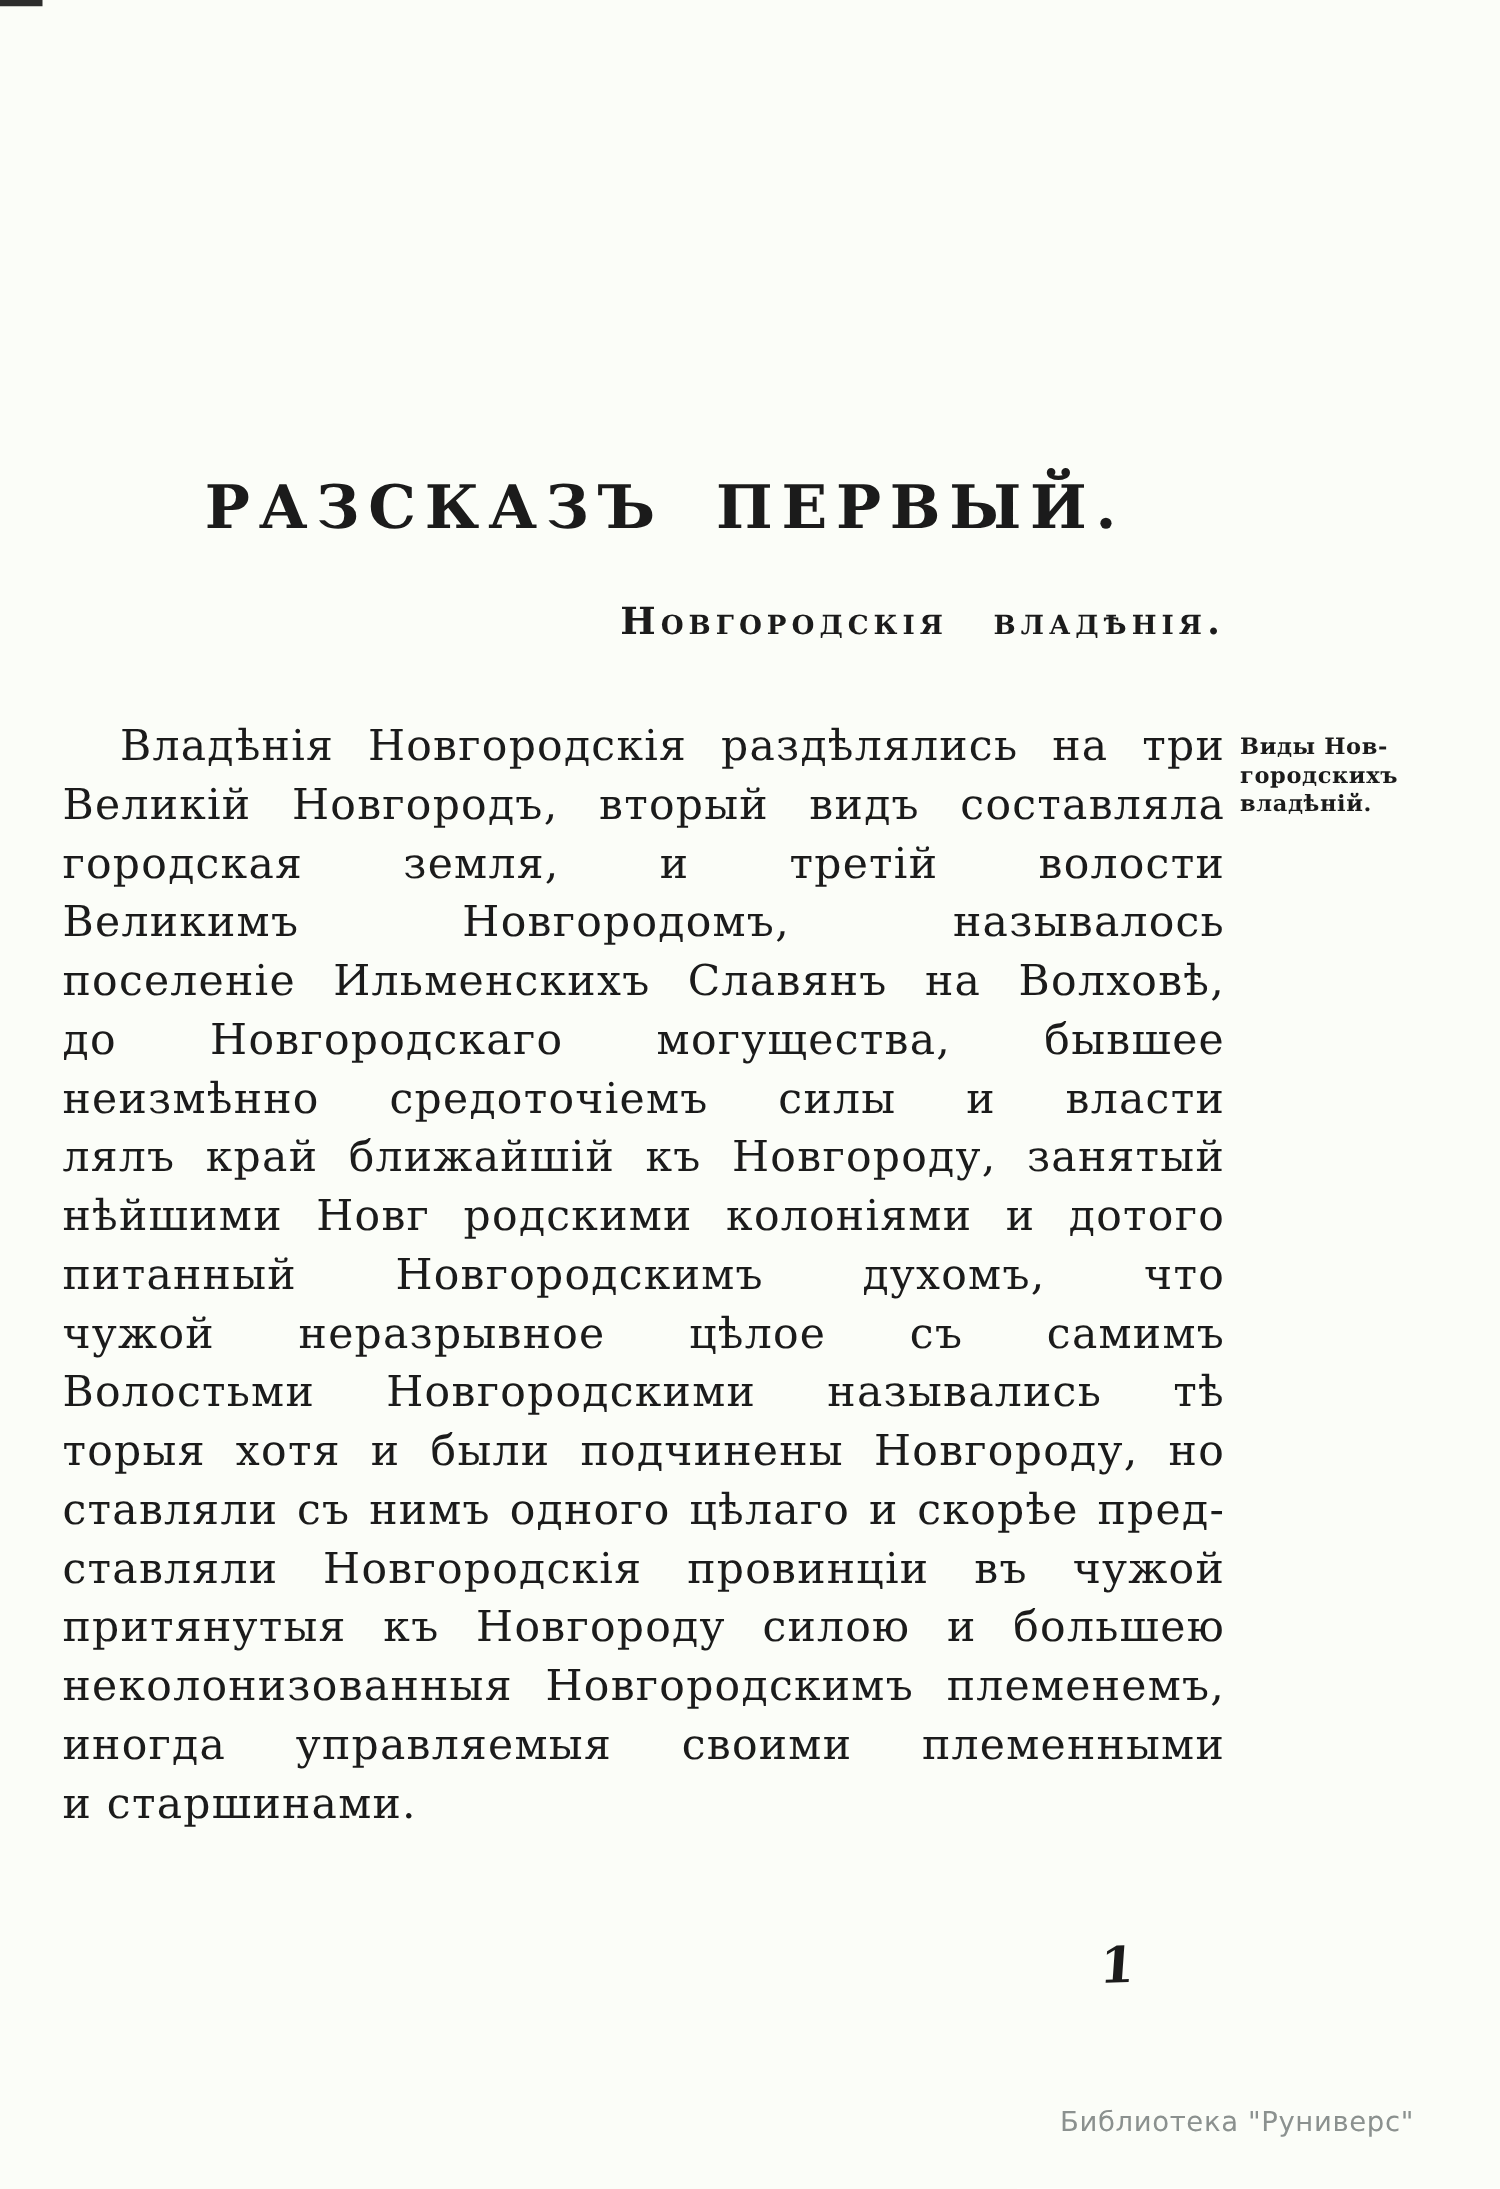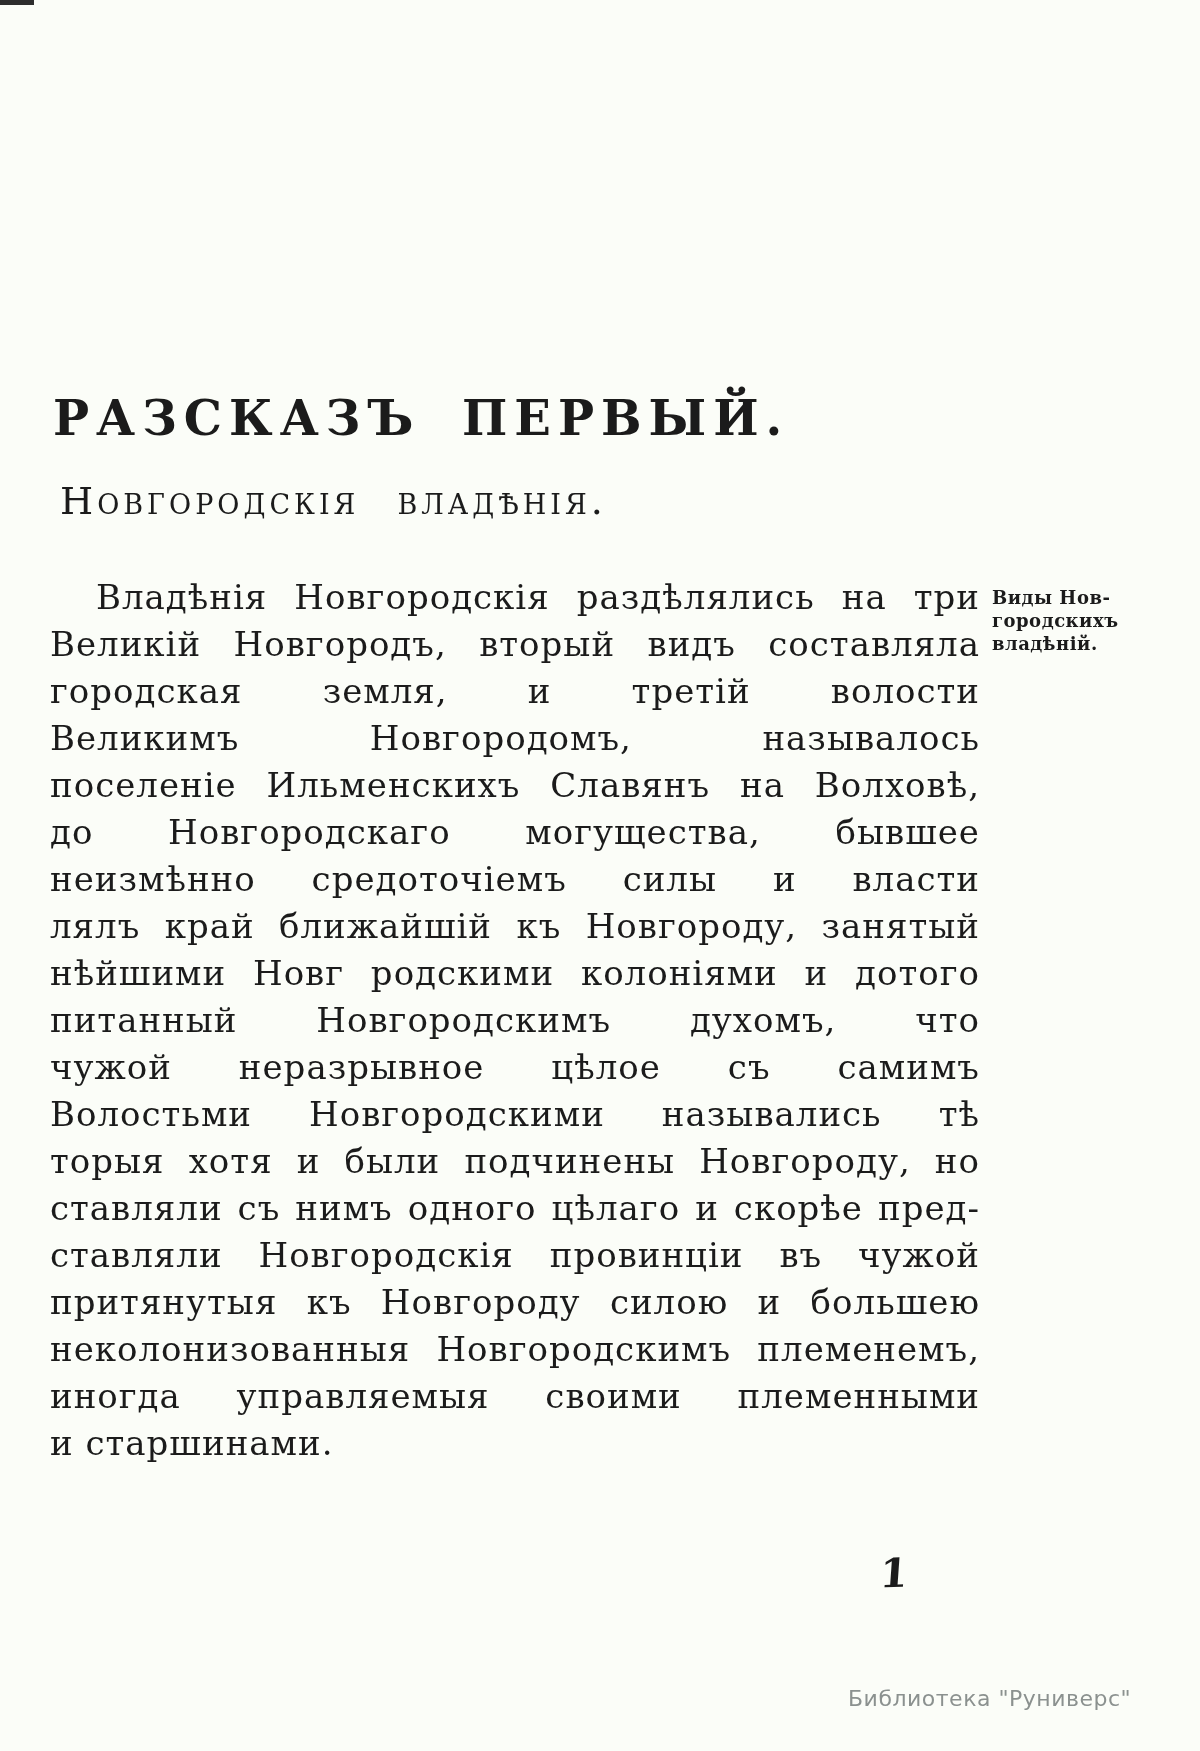--- a/index.html
+++ b/index.html
@@ -14,35 +14,35 @@
   }
   .scan-artifact {
     position: absolute;
     top: 0; left: 0;
     width: 34px; height: 5px;
     background: #161616;
     opacity: .9;
   }
   .title {
     position: absolute;
-    top: 381px; left: 53px; width: 920px;
+    top: 381px; left: 72px; width: 920px;
+    text-align: center;
     font-size: 48px;
     font-weight: bold;
     letter-spacing: 7px;
     word-spacing: 18px;
     line-height: 1.05;
     white-space: nowrap;
-    margin-top: 12px;
   }
   .subtitle {
     position: absolute;
     top: 482px; left: 60px; width: 920px;
-    text-align: left;
-    font-size: 38px;
-    font-weight: normal;
+    text-align: right;
+    font-size: 30px;
+    font-weight: bold;
     font-variant-caps: small-caps;
     letter-spacing: 4px;
     word-spacing: 22px;
     line-height: 1.05;
     white-space: nowrap;
   }
   .body-text {
     position: absolute;
     top: 574px; left: 50px; width: 930px;
     font-size: 34px;

